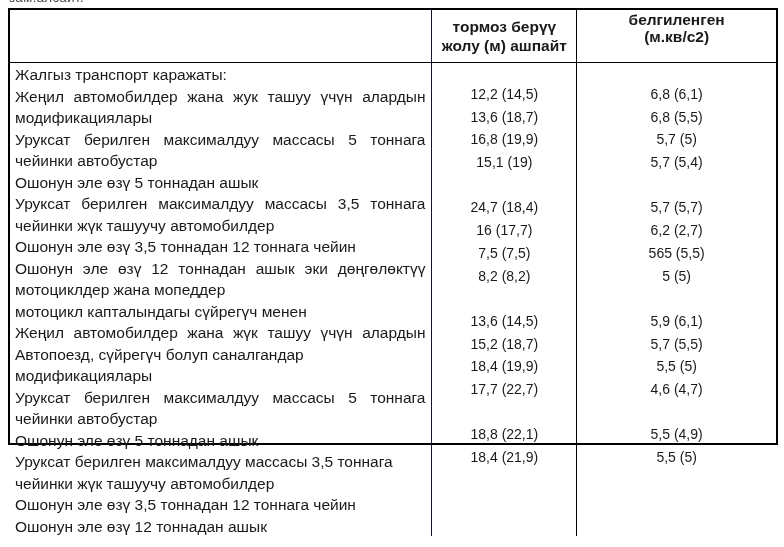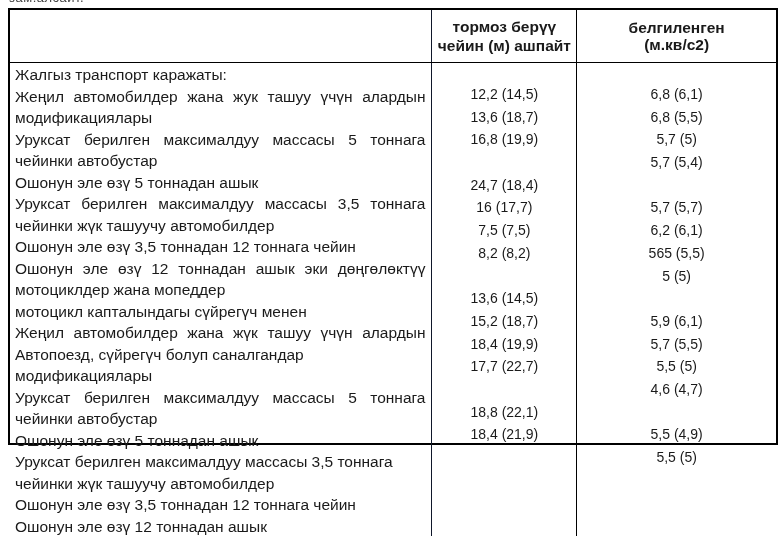--- a/index.html
+++ b/index.html
@@ -15,21 +15,21 @@
   .hrow { display:flex; height:53px; border-bottom:1px solid #000; }
   .brow { display:flex; height:473px; }
 
   .c1 { width:423px; border-right:1px solid #0f172a; }
   .c2 { width:145px; border-right:1px solid #000; }
   .c3 { width:199px; }
 
   .hcell { text-align:center; font-weight:bold; font-size:15.5px; }
   .hc2 { padding-top:7px; }
   .hc2 .hl { line-height:19px; }
-  .hc3 { padding-top:10px; }
+  .hc3 { padding-top:2px; }
   .hc3 .hl { line-height:16.5px; }
 
   .textcol { padding:1px 6px 0 5px; font-size:15.5px; }
   .tl { height:21.5px; line-height:21.5px; white-space:nowrap; }
   .tl.just { white-space:normal; text-align:justify; text-align-last:justify; }
 
   .vcol { padding-top:20px; text-align:center; font-size:14px; }
   .vl { height:22.7px; line-height:22.7px; }
 </style>
 </head>
@@ -40,21 +40,21 @@
   <div class="top-strip">
     <span>зам.алсайт.</span>
   </div>
 
   <div class="doc-table">
 
     <div class="hrow">
       <div class="c1 hcell"></div>
       <div class="c2 hcell hc2">
         <div class="hl">тормоз берүү</div>
-        <div class="hl">чейин (м) ашпайт</div>
+        <div class="hl">жолу (м) ашпайт</div>
       </div>
       <div class="c3 hcell hc3">
         <div class="hl">белгиленген</div>
         <div class="hl">(м.кв/с2)</div>
       </div>
     </div>
 
     <div class="brow">
 
       <div class="c1 textcol">
@@ -79,20 +79,21 @@
         <div class="tl">Уруксат берилген максималдуу массасы 3,5 тоннага</div>
         <div class="tl">чейинки жүк ташуучу автомобилдер</div>
         <div class="tl">Ошонун эле өзү 3,5 тоннадан 12 тоннага чейин</div>
         <div class="tl">Ошонун эле өзү 12 тоннадан ашык</div>
       </div>
 
       <div class="c2 vcol">
         <div class="vl">12,2 (14,5)</div>
         <div class="vl">13,6 (18,7)</div>
         <div class="vl">16,8 (19,9)</div>
+        <div class="vl">15,1 (19)</div>
         <div class="vl"></div>
         <div class="vl">24,7 (18,4)</div>
         <div class="vl">16 (17,7)</div>
         <div class="vl">7,5 (7,5)</div>
         <div class="vl">8,2 (8,2)</div>
         <div class="vl"></div>
         <div class="vl">13,6 (14,5)</div>
         <div class="vl">15,2 (18,7)</div>
         <div class="vl">18,4 (19,9)</div>
         <div class="vl">17,7 (22,7)</div>
@@ -101,21 +102,21 @@
         <div class="vl">18,4 (21,9)</div>
       </div>
 
       <div class="c3 vcol">
         <div class="vl">6,8 (6,1)</div>
         <div class="vl">6,8 (5,5)</div>
         <div class="vl">5,7 (5)</div>
         <div class="vl">5,7 (5,4)</div>
         <div class="vl"></div>
         <div class="vl">5,7 (5,7)</div>
-        <div class="vl">6,2 (6,1)</div>
+        <div class="vl">6,2 (2,7)</div>
         <div class="vl">565 (5,5)</div>
         <div class="vl">5 (5)</div>
         <div class="vl"></div>
         <div class="vl">5,9 (6,1)</div>
         <div class="vl">5,7 (5,5)</div>
         <div class="vl">5,5 (5)</div>
         <div class="vl">4,6 (4,7)</div>
         <div class="vl"></div>
         <div class="vl">5,5 (4,9)</div>
         <div class="vl">5,5 (5)</div>

